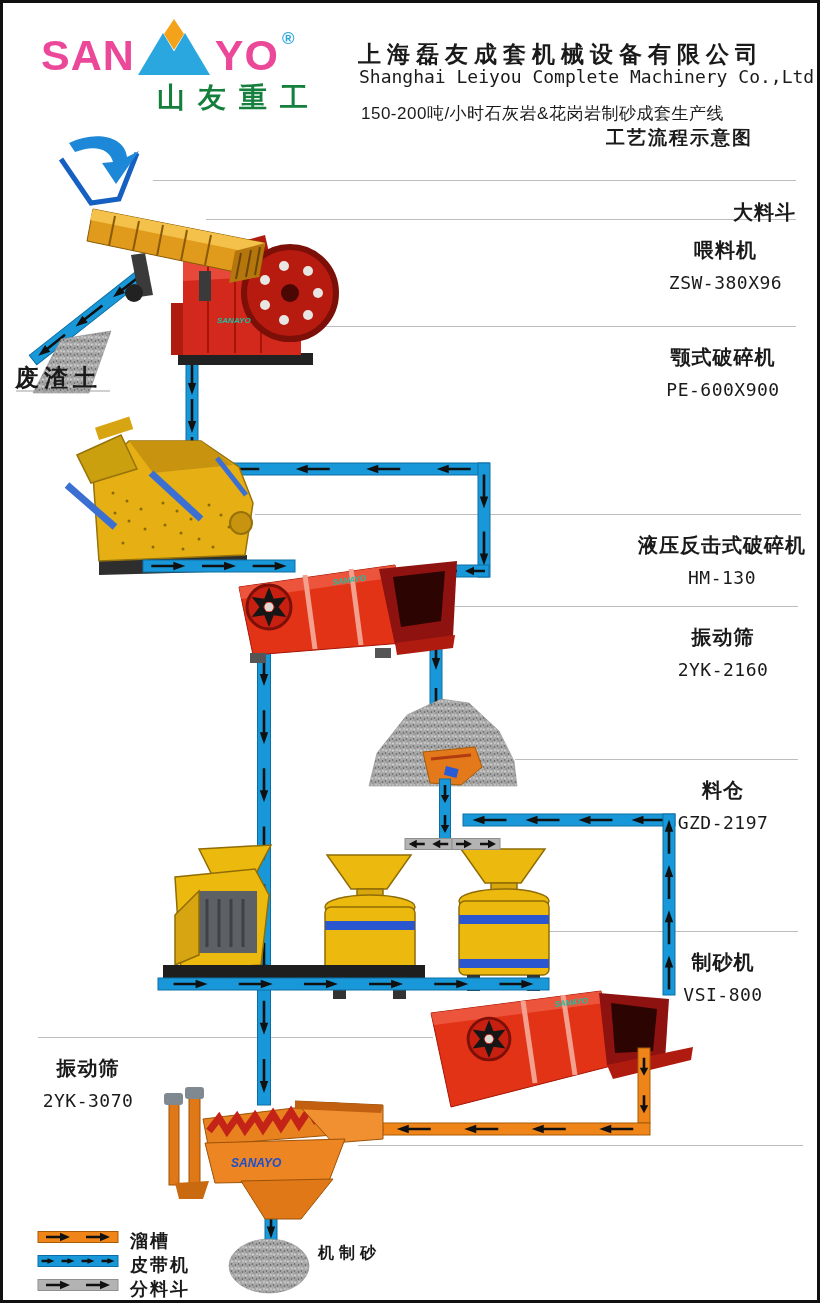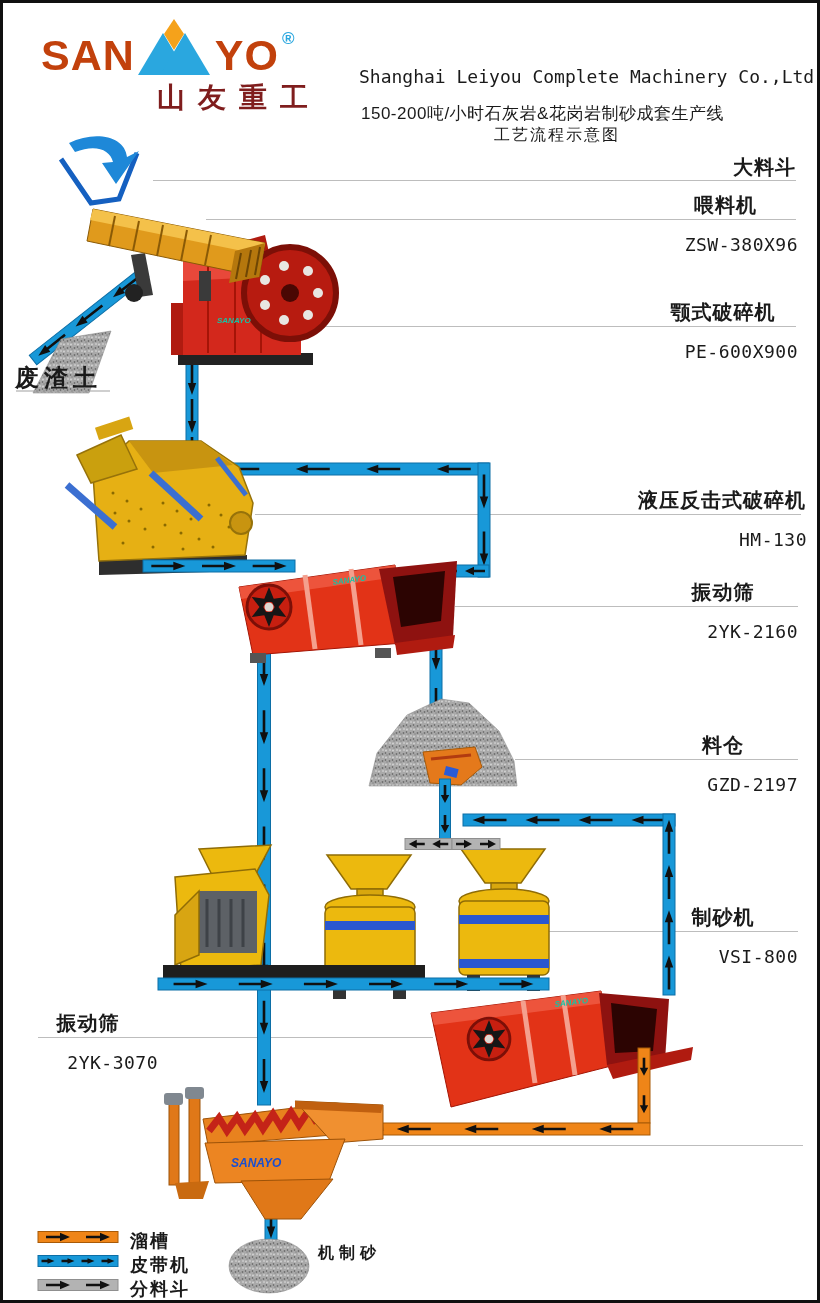--- a/index.html
+++ b/index.html
@@ -1,33 +1,33 @@
 <!DOCTYPE html>
 <html><head>
 <meta charset="utf-8">
 <style>
   html,body{margin:0;padding:0;background:#888;}
   .page{position:relative;width:820px;height:1303px;background:#fff;border:3px solid #101010;
         box-sizing:border-box;overflow:hidden;font-family:"Liberation Sans",sans-serif;color:#1a1a1a;}
   .abs{position:absolute;}
   
   .logo-row{display:flex;align-items:flex-end;}
-  .brand{font-size:43px;font-weight:bold;color:#c2410c;letter-spacing:1px;line-height:0.9;}
+  .brand{font-size:43px;font-weight:bold;color:#ec4899;letter-spacing:1px;line-height:0.9;}
   .reg{font-size:17px;font-weight:bold;color:#2aa7df;position:relative;top:-26px;left:3px;}
-  .logo-cn{font-size:28px;font-weight:bold;color:#7f1d1d;letter-spacing:13px;margin:4px 0 0 116px;}
+  .logo-cn{font-size:28px;font-weight:bold;color:#15803d;letter-spacing:13px;margin:4px 0 0 116px;}
   .company-cn{font-size:23px;font-weight:600;letter-spacing:6px;white-space:nowrap;}
   .company-en{font-size:18px;font-family:"DejaVu Sans Mono",monospace;white-space:nowrap;}
   .line-title{font-size:17px;font-weight:400;letter-spacing:0.5px;white-space:nowrap;text-align:right;}
-  .line-subtitle{font-size:16px;font-weight:400;letter-spacing:2px;text-align:center;width:392px;}
+  .line-subtitle{font-size:19px;font-weight:700;letter-spacing:2px;text-align:right;width:392px;}
   
   .lead{position:absolute;height:1px;background:#bdbdbd;}
   
   .lbl{position:absolute;text-align:center;line-height:24px;white-space:nowrap;}
-  .lbl .nm{font-size:20px;font-weight:600;letter-spacing:1px;height:26px;}
-  .lbl .md{font-size:18px;font-family:"DejaVu Sans Mono",monospace;letter-spacing:0.5px;margin-top:14px;text-align:right;}
+  .lbl .nm{font-size:20px;font-weight:600;letter-spacing:1px;height:26px;margin-top:45px;}
+  .lbl .md{font-size:18px;font-family:"DejaVu Sans Mono",monospace;letter-spacing:0.5px;margin-top:7px;}
   .big-cn{font-size:24px;font-weight:600;letter-spacing:5px;white-space:nowrap;}
   .legend-lbl{font-size:18px;font-weight:600;letter-spacing:2px;white-space:nowrap;}
   svg text.wm{font-size:8px;font-weight:bold;font-style:italic;fill:#17c3a4;}
   #diagram{position:absolute;left:0;top:0;z-index:3;}
   .lead{z-index:2;}
   .txt{z-index:5;}
 </style>
 </head>
 <body>
 
@@ -370,20 +370,21 @@
         <polygon points="2,56 27,14 52,56" fill="#2aa7df"></polygon>
         <polygon points="24,56 49,14 74,56" fill="#2aa7df"></polygon>
         <polygon points="38,0 48,15 38,31 28,15" fill="#f5a21b"></polygon>
       </svg>
       <span class="brand">YO</span>
       <span class="reg">®</span>
     </div>
     <div class="logo-cn">山友重工</div>
   </div>
 
+  <div class="abs txt company-cn" style="left:355px;top:36px;">上海磊友成套机械设备有限公司</div>
   <div class="abs txt company-en" style="left:356px;top:63px;">Shanghai Leiyou  Complete Machinery Co.,Ltd.</div>
   <div class="abs txt line-title" style="left:358px;top:99px;">150-200吨/小时石灰岩&amp;花岗岩制砂成套生产线</div>
   <div class="abs txt line-subtitle" style="left:358px;top:122px;">工艺流程示意图</div>
 
   <div class="lbl txt" style="left:690px;top:152px;width:103px;text-align:right;">
     <div class="nm">大料斗</div>
   </div>
   <div class="lbl txt" style="left:650px;top:190px;width:145px;">
     <div class="nm">喂料机</div>
     <div class="md">ZSW-380X96</div>

